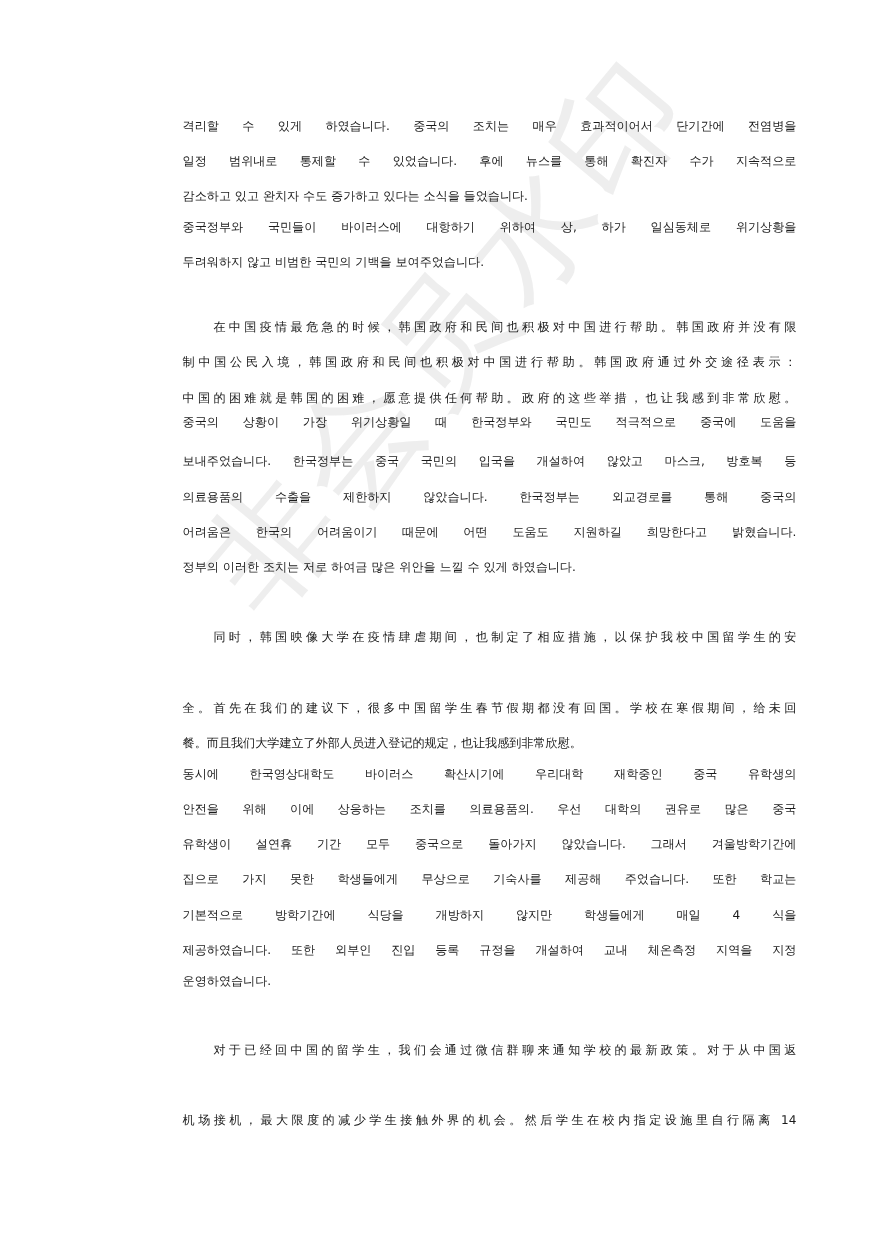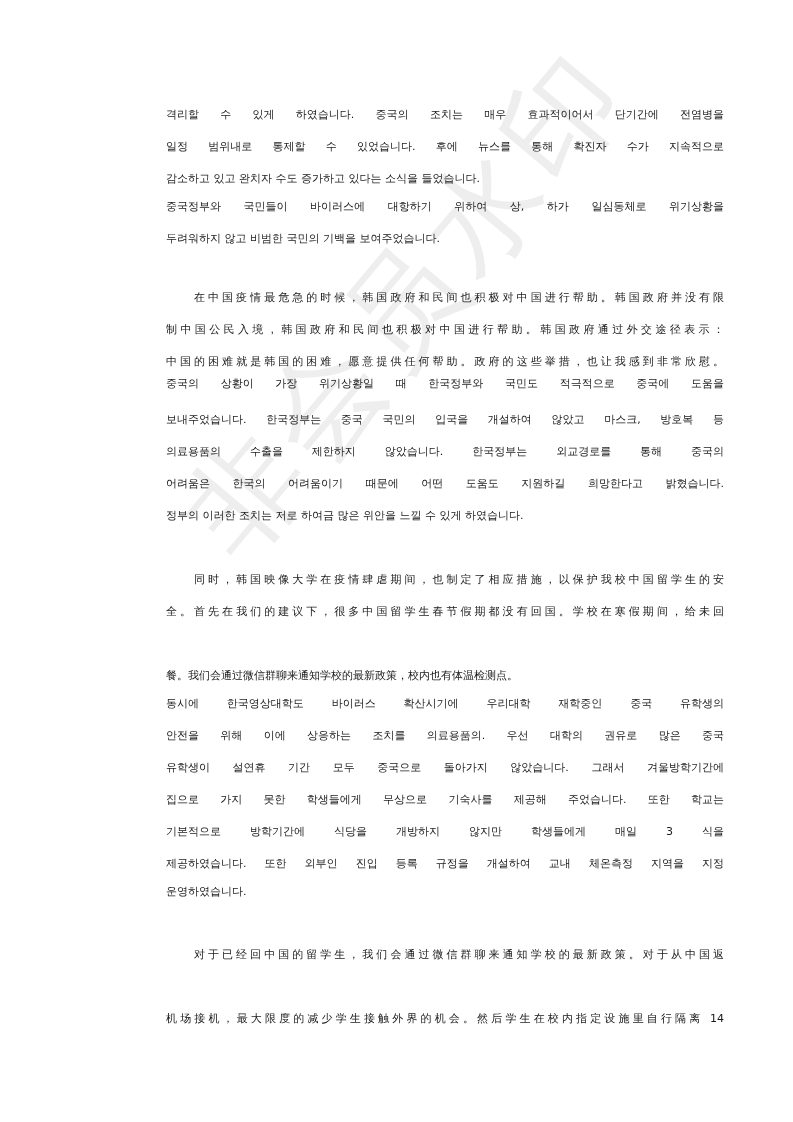--- a/index.html
+++ b/index.html
@@ -33,27 +33,27 @@
   <div class="line justify" style="top:320px">制中国公民入境，韩国政府和民间也积极对中国进行帮助。韩国政府通过外交途径表示：</div>
   <div class="line justify" style="top:352px">中国的困难就是韩国的困难，愿意提供任何帮助。政府的这些举措，也让我感到非常欣慰。</div>
 
   <div class="line justify" style="top:374px">중국의 상황이 가장 위기상황일 때 한국정부와 국민도 적극적으로 중국에 도움을</div>
   <div class="line justify" style="top:410px">보내주었습니다. 한국정부는 중국 국민의 입국을 개설하여 않았고 마스크, 방호복 등</div>
   <div class="line justify" style="top:442px">의료용품의 수출을 제한하지 않았습니다. 한국정부는 외교경로를 통해 중국의</div>
   <div class="line justify" style="top:474px">어려움은 한국의 어려움이기 때문에 어떤 도움도 지원하길 희망한다고 밝혔습니다.</div>
   <div class="line" style="top:506px">정부의 이러한 조치는 저로 하여금 많은 위안을 느낄 수 있게 하였습니다.</div>
 
   <div class="line indent justify" style="top:570px">同时，韩国映像大学在疫情肆虐期间，也制定了相应措施，以保护我校中国留学生的安</div>
-  <div class="line justify" style="top:602px">全。首先在我们的建议下，很多中国留学生春节假期都没有回国。学校在寒假期间，给未回</div>
-  <div class="line" style="top:666px">餐。我们会通过微信群聊来通知学校的最新政策，校内也有体温检测点。</div>
+  <div class="line justify" style="top:634px">全。首先在我们的建议下，很多中国留学生春节假期都没有回国。学校在寒假期间，给未回</div>
+  <div class="line" style="top:666px">餐。而且我们大学建立了外部人员进入登记的规定，也让我感到非常欣慰。</div>
 
   <div class="line justify" style="top:694px">동시에 한국영상대학도 바이러스 확산시기에 우리대학 재학중인 중국 유학생의</div>
   <div class="line justify" style="top:726px">안전을 위해 이에 상응하는 조치를 의료용품의. 우선 대학의 권유로 많은 중국</div>
   <div class="line justify" style="top:758px">유학생이 설연휴 기간 모두 중국으로 돌아가지 않았습니다. 그래서 겨울방학기간에</div>
   <div class="line justify" style="top:790px">집으로 가지 못한 학생들에게 무상으로 기숙사를 제공해 주었습니다. 또한 학교는</div>
-  <div class="line justify" style="top:822px">기본적으로 방학기간에 식당을 개방하지 않지만 학생들에게 매일 3 식을</div>
+  <div class="line justify" style="top:822px">기본적으로 방학기간에 식당을 개방하지 않지만 학생들에게 매일 4 식을</div>
   <div class="line justify" style="top:854px">제공하였습니다. 또한 외부인 진입 등록 규정을 개설하여 교내 체온측정 지역을 지정</div>
   <div class="line" style="top:882px">운영하였습니다.</div>
 
   <div class="line indent justify" style="top:945px">对于已经回中国的留学生，我们会通过微信群聊来通知学校的最新政策。对于从中国返</div>
   <div class="line justify" style="top:1009px">机场接机，最大限度的减少学生接触外界的机会。然后学生在校内指定设施里自行隔离 14</div>
 
 </div>
 
 </body></html>

